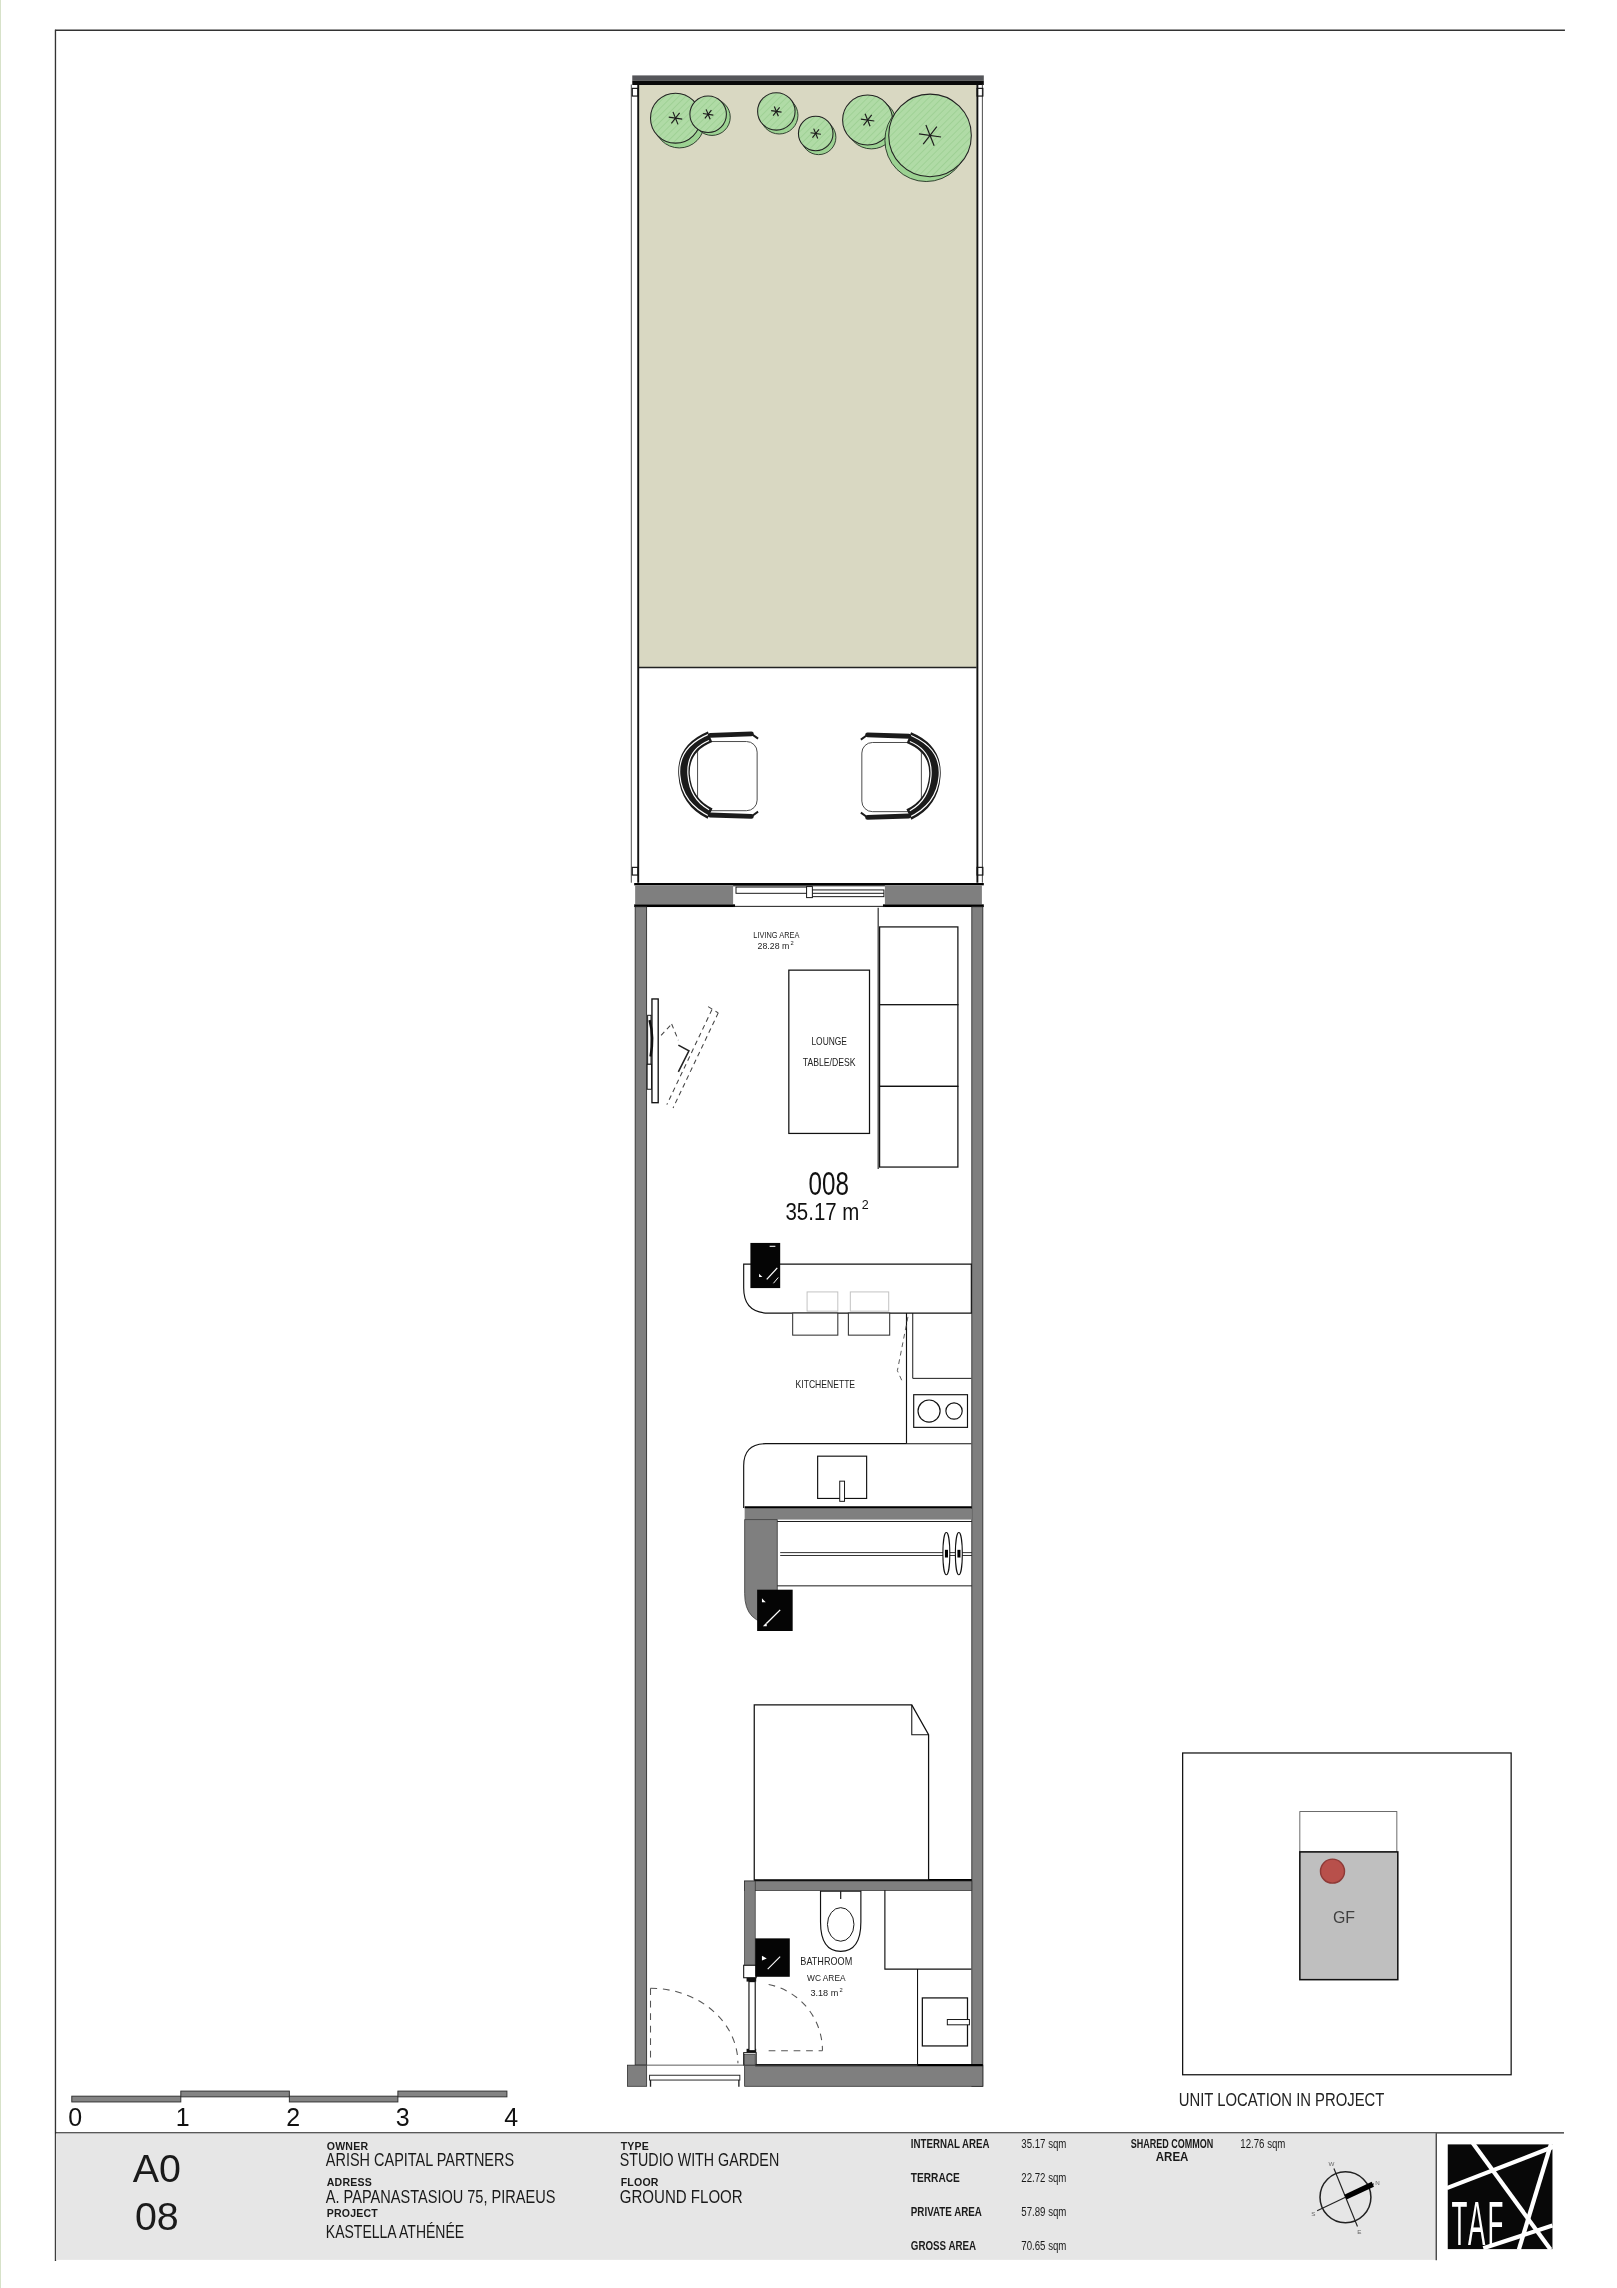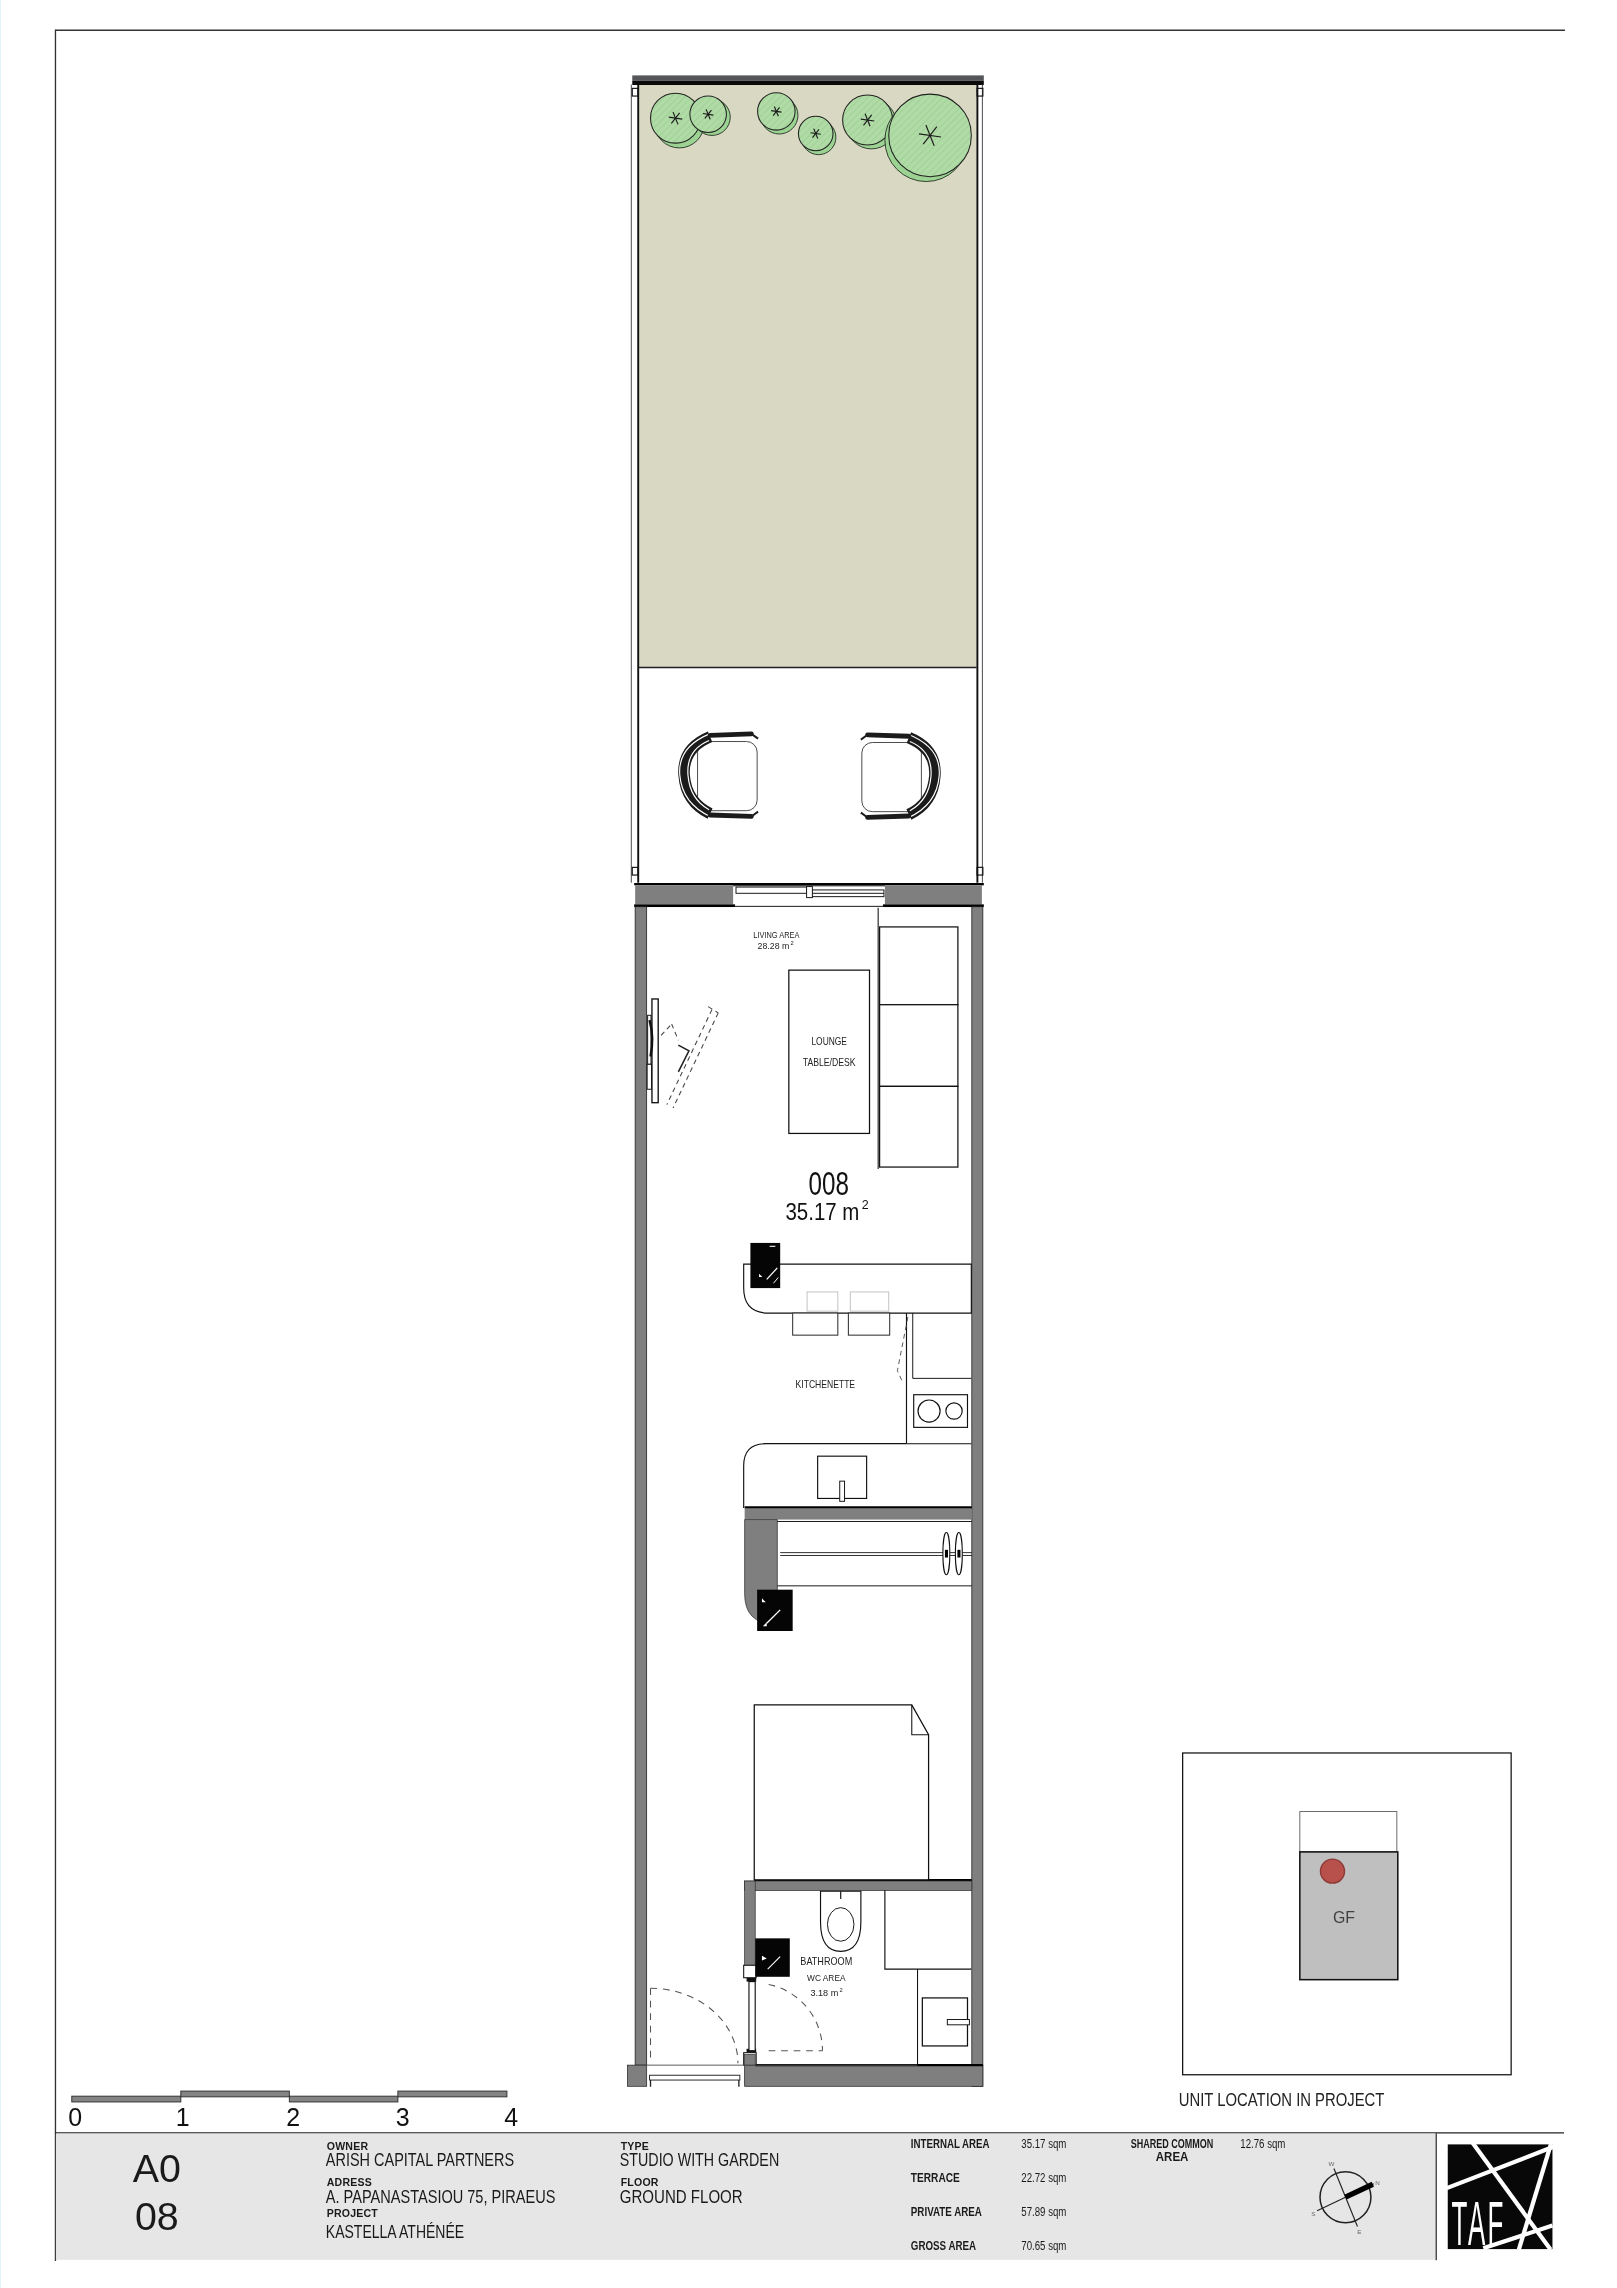--- a/index.html
+++ b/index.html
@@ -1,16 +1,16 @@
 <!DOCTYPE html>
 <html><head>
 <meta charset="utf-8">
 <style>
 html,body{margin:0;padding:0;background:#fff;}
-#page{position:relative;width:1618px;height:2288px;background:#7dd3fc;overflow:hidden;
+#page{position:relative;width:1618px;height:2288px;background:#4d7c0f;overflow:hidden;
 font-family:"Liberation Sans", sans-serif;}
 svg text{font-family:"Liberation Sans", sans-serif;}
 </style>
 </head>
 <body>
 <div id="page">
 <svg width="1618" height="2288" viewBox="0 0 1684 2382">
 <defs>
 <pattern id="treeHatch" width="5" height="5" patternUnits="userSpaceOnUse" patternTransform="rotate(45)">
 <rect width="5" height="5" fill="#b0dba6"></rect>

